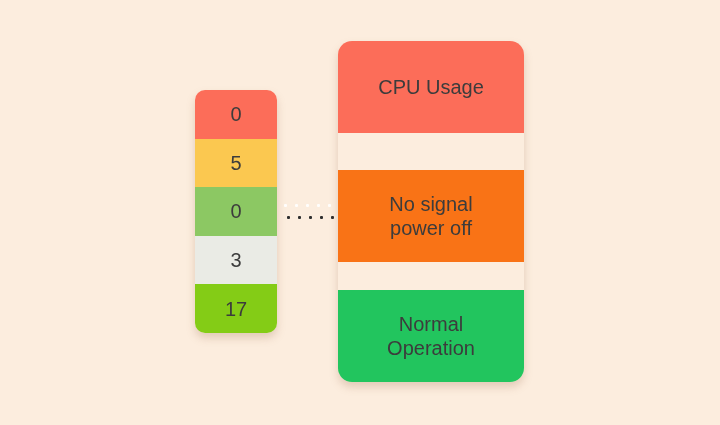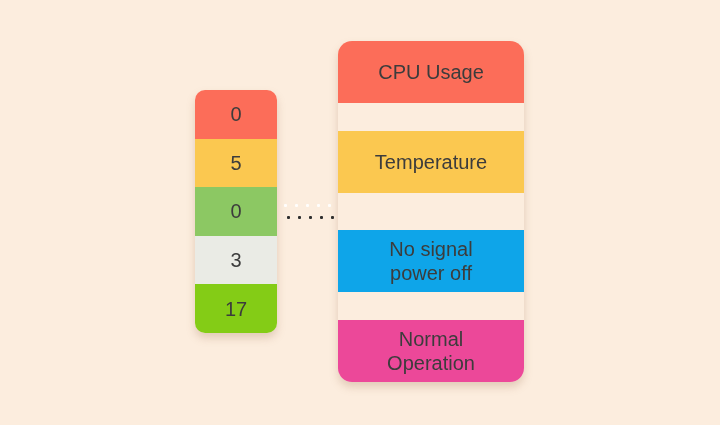--- a/index.html
+++ b/index.html
@@ -101,20 +101,19 @@
       <span class="dot"></span>
       <span class="dot"></span>
       <span class="dot"></span>
       <span class="dot"></span>
       <span class="dot"></span>
     </div>
   </div>
 
   <div class="stack right-stack">
     <div class="cell" style="background-color: rgb(252, 109, 89);">CPU Usage</div>
-    <div class="cell" style="background-color: rgb(251, 200, 80);">Temperature</div>
-    <div class="cell" style="background-color: #0ea5e9; margin-top: 9px;">No signal
+    <div class="cell" style="background-color: #f97316; margin-top: 9px;">No signal
 power off</div>
-    <div class="cell" style="background-color: #ec4899;">Normal
+    <div class="cell" style="background-color: #22c55e;">Normal
 Operation</div>
   </div>
 
 </div>
 
 </body></html>

